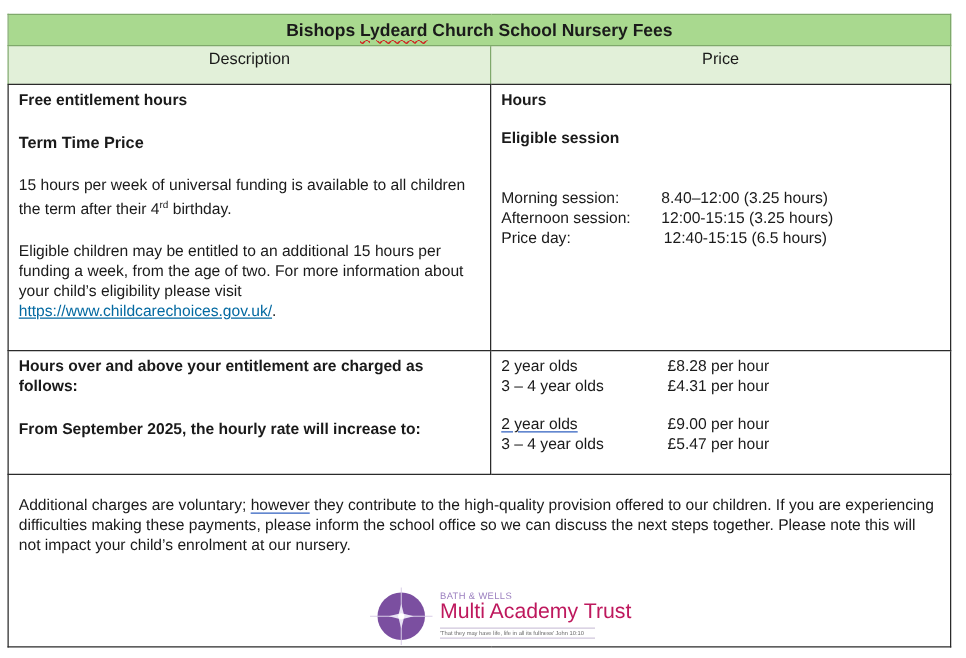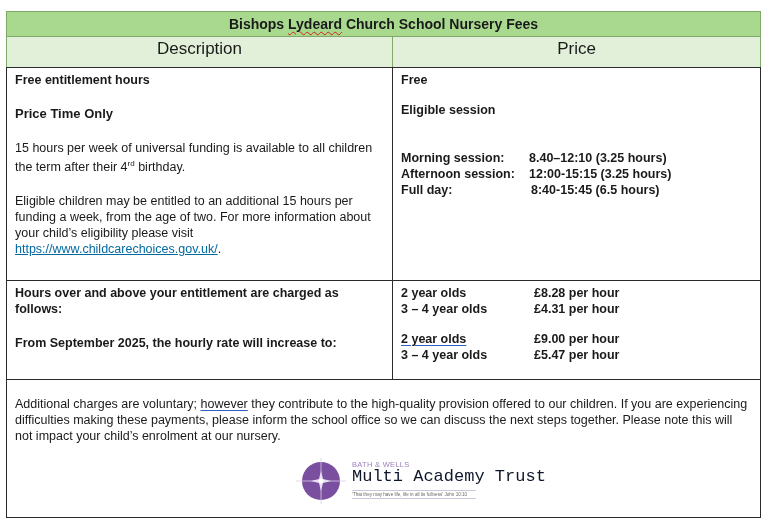--- a/index.html
+++ b/index.html
@@ -4,39 +4,39 @@
   <style>
     html, body { margin: 0; padding: 0; background: #ffffff; }
     body { width: 773px; height: 526px; position: relative; overflow: hidden;
            font-family: "Liberation Sans", sans-serif; color: #1a1a1a; font-size: 12.5px; }
     .page { position: absolute; left: 6px; top: 11px; width: 755px; }
     table { border-collapse: collapse; width: 755px; table-layout: fixed; }
     td, th { border: 1px solid #2b2b2b; vertical-align: top; padding: 0; }
     .title-row td { background: #a9d98f; height: 24px; text-align: center; vertical-align: middle;
                     font-weight: bold; font-size: 14px; border-color: #7fa96b; }
     .title-row td .sp { text-decoration: underline wavy #d02020; text-decoration-thickness: 1px; text-underline-offset: 2px; }
-    .head-row td { background: #e2f0d9; height: 28px; text-align: center; font-size: 17px; padding-top: 2px; border-color: #7fa96b; border-bottom-color: #2b2b2b; }
+    .head-row td { background: #e2f0d9; height: 28px; text-align: center; font-size: 13px; padding-top: 2px; border-color: #7fa96b; border-bottom-color: #2b2b2b; }
     .c1 { width: 386px; }
     .cell { padding: 4px 8px 0 8px; line-height: 16px; }
     .b { font-weight: bold; }
     .gap { height: 18px; }
     .gap2 { height: 14px; }
     .link { color: #0369a1; text-decoration: underline; }
     .row1 td { height: 212px; }
     .row2 td { height: 98px; }
     .footer td { height: 137px; }
-    .kv { display: flex; font-weight: bold; }
+    .kv { display: flex; }
     .kv .k { width: 128px; }
     .kv2 .k { width: 133px; }
     .gram { text-decoration: underline; text-decoration-color: #3060c0; text-underline-offset: 2px; }
     .footer .cell { padding-top: 16px; }
-    .logo { position: absolute; left: 296px; top: 458px; width: 190px; height: 52px; }
+    .logo { position: absolute; left: 296px; top: 470px; width: 190px; height: 52px; }
     .logo .star-circle { position: absolute; left: 6px; top: 4px; width: 38px; height: 38px; border-radius: 50%; background: #7b4fa0; }
     .logo .text1 { position: absolute; left: 56px; top: 2px; font-size: 7.5px; color: #9b7fbf; letter-spacing: 0.3px; }
-    .logo .text2 { position: absolute; left: 56px; top: 9px; font-family: Liberation Mono, monospace; font-size: 17px; color: #0f172a; white-space: nowrap; }
+    .logo .text2 { position: absolute; left: 56px; top: 9px; font-family: Liberation Sans, sans-serif; font-size: 17px; color: #be185d; white-space: nowrap; }
     .logo .text3 { position: absolute; left: 56px; top: 32px; font-size: 4.6px; color: #6a6a6a; white-space: nowrap; border-top: 1px solid #cfc6dc; border-bottom: 1px solid #cfc6dc; padding: 1px 0; width: 124px; }
   </style>
 </head>
 <body>
 
 <div class="page">
   <table>
     <colgroup>
         <col class="c1">
         <col>
@@ -47,45 +47,45 @@
     </tr>
     <tr class="head-row">
       <td>Description</td>
       <td>Price</td>
     </tr>
     <tr class="row1">
       <td>
         <div class="cell">
           <div class="b">Free entitlement hours</div>
           <div class="gap"></div>
-          <div class="b" style="font-size:13px">Price Time Only</div>
+          <div class="b" style="font-size:13px">Term Time Price</div>
           <div class="gap"></div>
           <div><span>15 hours per week of universal funding is available to all children the term after their 4</span><sup style="font-size:8px">rd</sup><span> birthday.</span></div>
           <div class="gap"></div>
           <div><span>Eligible children may be entitled to an additional 15 hours per funding a week, from the age of two. For more information about your child’s eligibility please visit</span><br><a class="link">https://www.childcarechoices.gov.uk/</a><span>.</span></div>
         </div>
       </td>
       <td>
         <div class="cell">
-          <div class="b">Free</div>
+          <div class="b">Hours</div>
           <div class="gap2"></div>
           <div class="b">Eligible session</div>
           <div class="gap"></div>
           <div class="gap2"></div>
           <div class="kv">
                 <span class="k">Morning session:</span>
-                <span>8.40–12:10 (3.25 hours)</span>
+                <span>8.40–12:00 (3.25 hours)</span>
               </div>
           <div class="kv">
                 <span class="k">Afternoon session:</span>
                 <span>12:00-15:15 (3.25 hours)</span>
               </div>
           <div class="kv">
-                <span class="k" style="width:130px">Full day:</span>
-                <span>8:40-15:45 (6.5 hours)</span>
+                <span class="k" style="width:130px">Price day:</span>
+                <span>12:40-15:15 (6.5 hours)</span>
               </div>
         </div>
       </td>
     </tr>
     <tr class="row2">
       <td>
         <div class="cell">
           <div class="b">Hours over and above your entitlement are charged as follows:</div>
           <div class="gap"></div>
           <div class="b">From September 2025, the hourly rate will increase to:</div>

